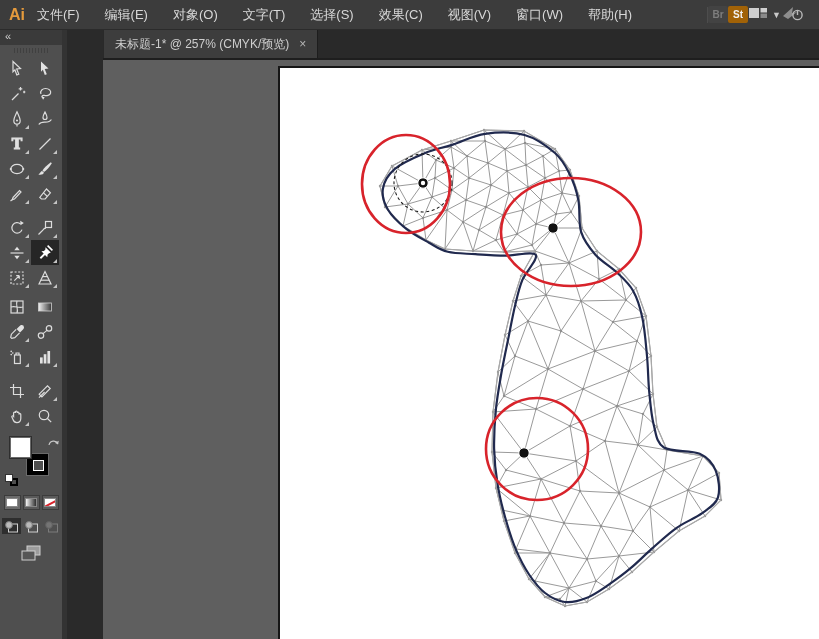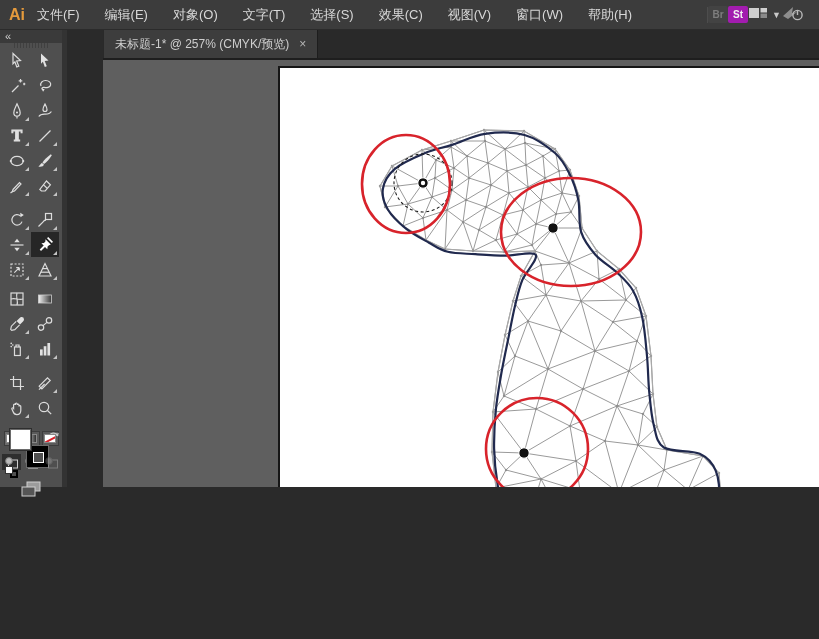--- a/index.html
+++ b/index.html
@@ -1,31 +1,31 @@
 <!DOCTYPE html>
 <html><head>
 <meta charset="utf-8">
 <style>
   * { margin:0; padding:0; box-sizing:border-box; }
   html,body { width:819px; height:639px; overflow:hidden; background:#2a2a2a;
     font-family:"Liberation Sans","DejaVu Sans",sans-serif; }
-  .app { width:819px; height:487px; display:flex; flex-direction:column; }
+  .app { width:819px; height:639px; display:flex; flex-direction:column; }
 
   
   .menubar { height:30px; background:#3c3c3c; display:flex; align-items:center;
     border-bottom:1px solid #2b2b2b; flex:0 0 30px; }
   .ai-logo { color:#e59a3c; font-weight:bold; font-size:16px; padding:0 12px 0 9px; letter-spacing:0; }
   .menu-items { display:flex; align-items:center; gap:25px;text-align:right; }
   .menu-item { color:#d8d8d8; font-size:13px; cursor:default; white-space:nowrap; }
   .menubar-right { margin-left:auto; display:flex; align-items:center; padding-right:14px; }
   .mb-sep { width:1px; height:16px; background:#4d4d4d; }
   .badge { width:20px; height:17px; display:flex; align-items:center; justify-content:center;
     font-size:10px; font-weight:bold; border-radius:2px; }
   .badge.br { background:#454545; color:#8e8e8e; opacity:.8; }
-  .badge.st { background:#a21caf; color:#f2f2f2; }
+  .badge.st { background:#a16207; color:#f2f2f2; }
   .ws-wrap { display:flex; align-items:center; gap:4px; }
   .chev { color:#c9c9c9; font-size:9px; }
 
   
   .main-row { flex:1; display:flex; min-height:0; }
 
   
   .left-col { width:62px; background:#4f4f4f; border-right:5px solid #333333;
     display:flex; flex-direction:column; flex:0 0 67px; }
   .tb-header { height:15px; background:#3a3a3a; color:#cfcfcf; font-size:11px;

